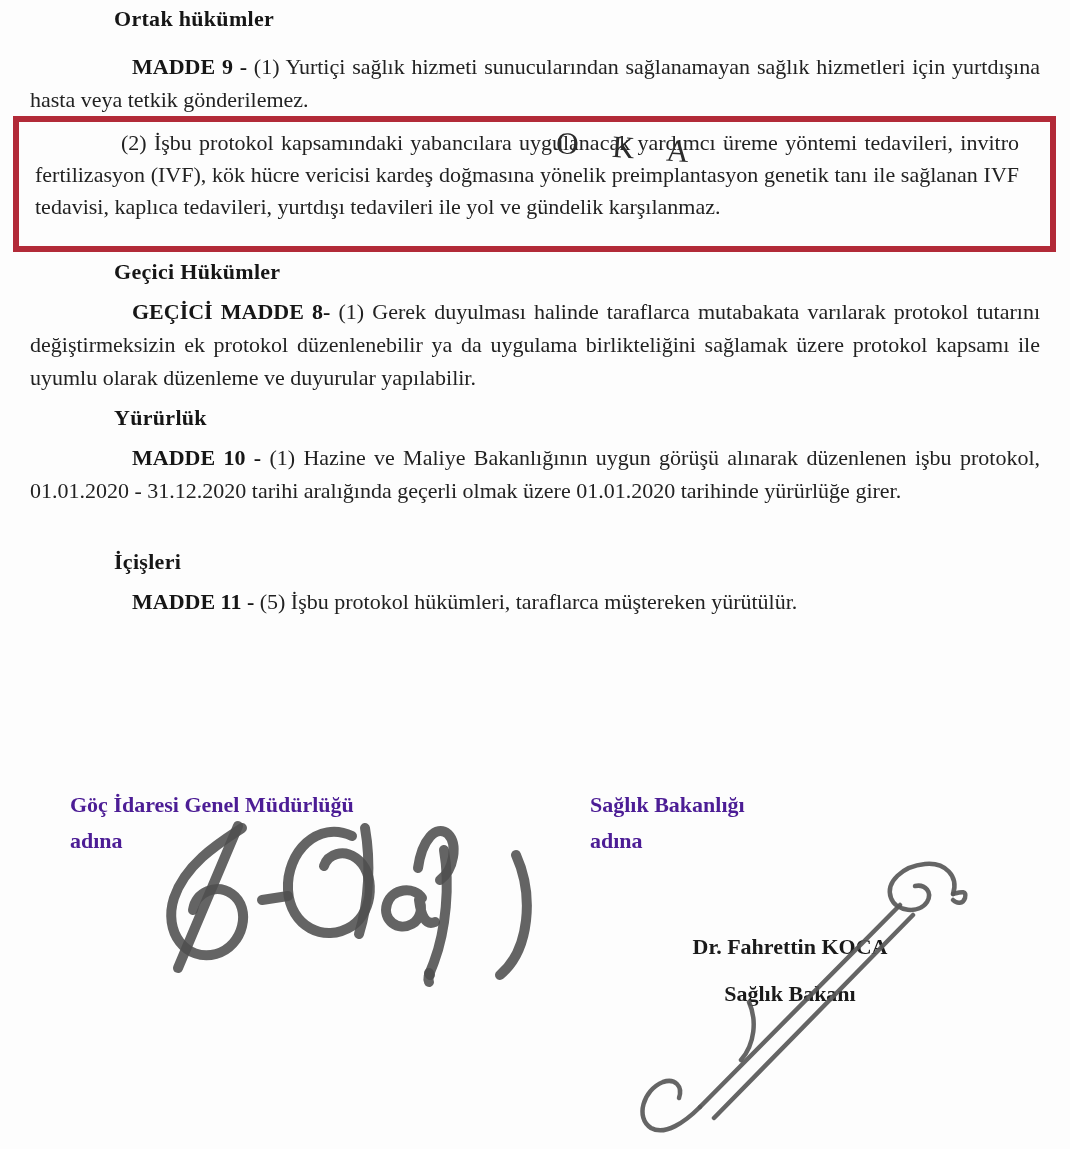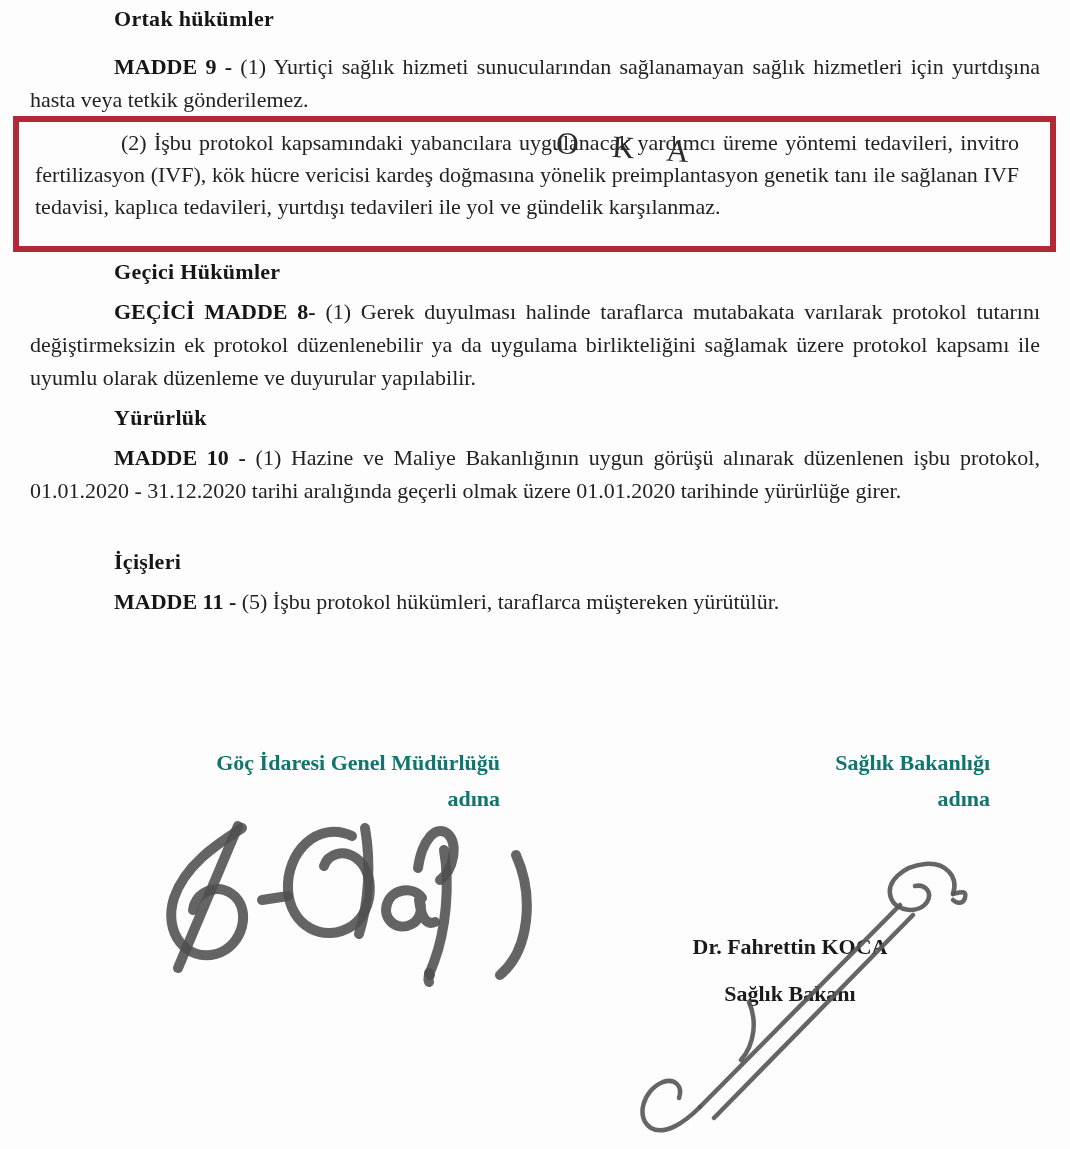--- a/index.html
+++ b/index.html
@@ -25,21 +25,21 @@
   .para {
     position: absolute;
     left: 30px;
     width: 1010px;
     font-size: 22px;
     line-height: 33px;
     text-align: justify;
     text-indent: 84px;
     color: #222222;
   }
-  .para b { font-weight: bold; color: #161616; }
+  .para b { font-weight: bold; color: #161616; margin-left: 18px; }
   .red-box {
     position: absolute;
     left: 13px;
     top: 116px;
     width: 1043px;
     height: 136px;
     border: 6px solid #b22a38;
     background: #fdfdfd;
   }
   .red-box .inner {
@@ -59,25 +59,26 @@
     letter-spacing: 13px;
     color: #2b2b2b;
     transform: rotate(4deg);
     font-family: "Liberation Serif", serif;
     white-space: nowrap;
     z-index: 4;
   }
   .sig-col {
     position: absolute;
     width: 430px;
-    text-align: right;
+    text-align: left;
     font-weight: bold;
     font-size: 22px;
-    color: #0f766e;
+    color: #4c1d95;
     z-index: 2;
+    margin-top: 42px;
   }
   .sig-col .org { line-height: 26px; }
   .sig-col .behalf { margin-top: 10px; }
   .sig-line { position: absolute; white-space: nowrap; font-weight: bold; font-size: 22px; color: #1a1a1a; z-index: 2; width: 430px; text-align: center; }
   svg.signature { position: absolute; z-index: 3; }
   svg.signature path { fill: none; stroke-linecap: round; stroke-linejoin: round; }
   .soylu path { stroke: #4f4f4f; stroke-width: 10; opacity: 0.88; }
   .koca path { stroke: #585858; stroke-width: 4.5; opacity: 0.92; }
 </style>
 </head>

